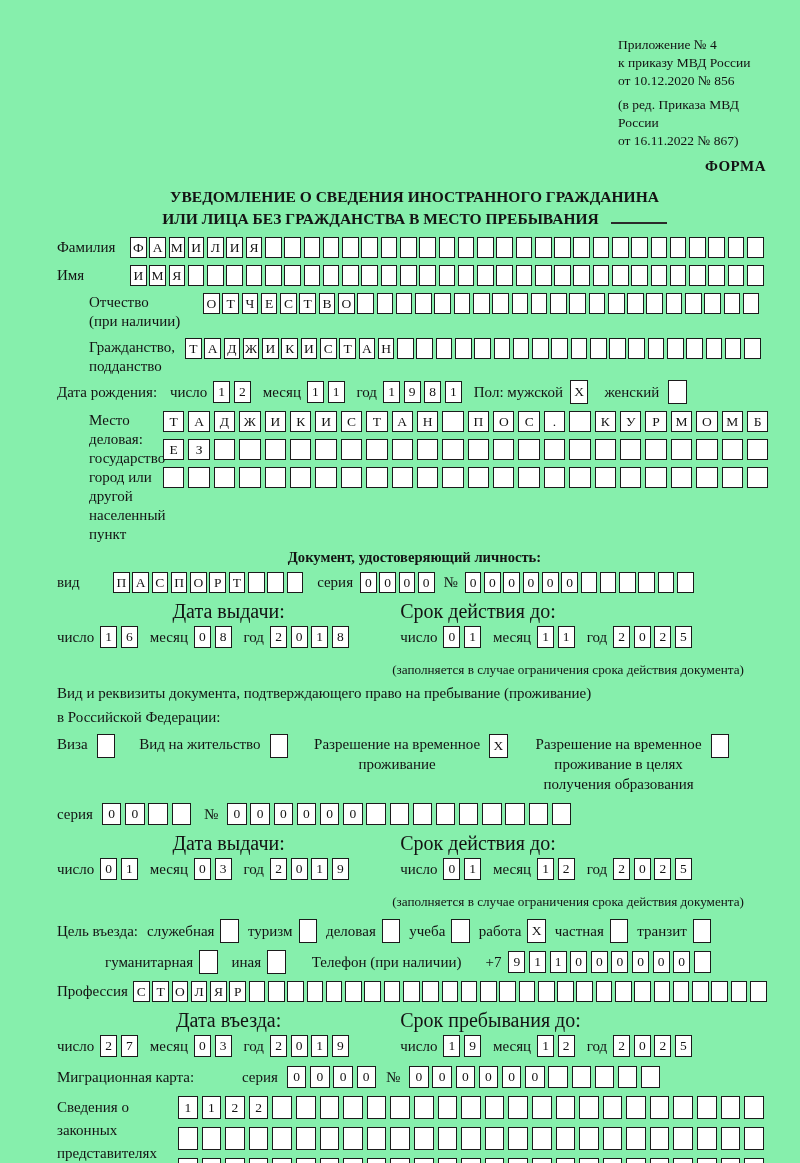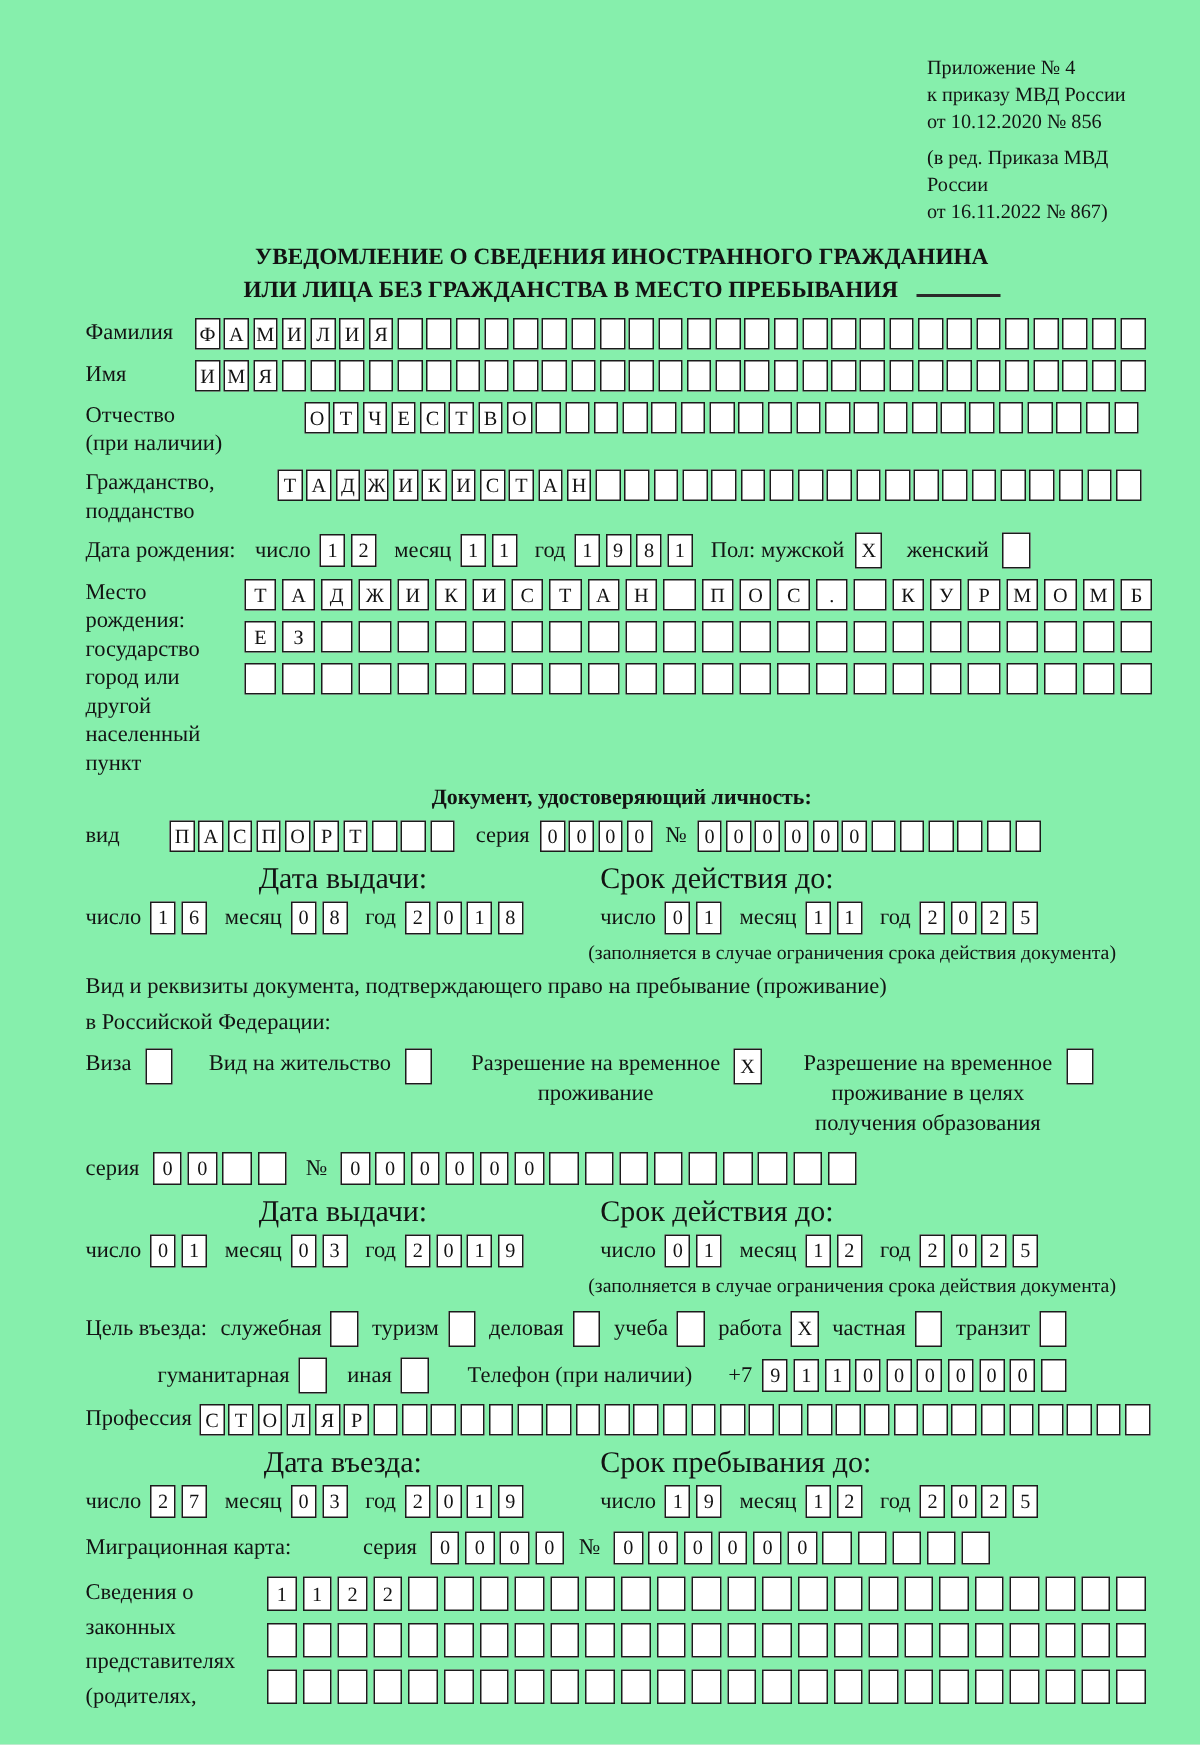--- a/index.html
+++ b/index.html
@@ -11,21 +11,21 @@
   }
   .annex { margin-left:561px; font-size:13.5px; line-height:18px; }
   .annex .gap { height:6px; }
   .forma { text-align:right; font-weight:bold; font-size:15px; margin-top:8px; padding-right:6px; letter-spacing:0.5px; }
   .title { text-align:center; font-weight:bold; font-size:15.5px; line-height:22px; margin-top:11px; }
   .uline { display:inline-block; width:56px; border-bottom:2px solid #2a2a2a; height:13px; margin-left:12px; }
   .sec-heading { font-weight:bold; font-size:14.3px; margin-top:18px; white-space:nowrap; }
 
   .row { display:flex; align-items:flex-start; margin-top:7px; }
   .lbl { font-size:15px; line-height:20px; flex:none; }
-  .lbl div { line-height:19px; }
+  .lbl div { line-height:19px;margin-left:32px; }
   .w-fam { width:73px; }
   .w-pat { width:146px; }
   .w-cit { width:128px; }
   .w-bp  { width:106px; }
 
   .cells { display:flex; flex:none; }
   .cell {
     box-sizing:border-box; flex:none; width:16.6px; height:21px;
     border:1.5px solid #1b1b1b; margin-right:2.7px;
     display:flex; align-items:center; justify-content:center;
@@ -43,21 +43,21 @@
   .plain { font-size:15px; margin-top:7px; }
 
   .dates-head { display:flex; margin-top:7px; font-size:20px; }
   .dates-head .left { width:48%; text-align:center; }
   .dates-head .right { flex:1; }
   .dates-row { display:flex; margin-top:3px; }
   .dates-row .left { width:48%; display:flex; align-items:center; }
   .dates-row .right { flex:1; display:flex; align-items:center; }
   .sub0 { margin-right:6px; }
   .sub  { margin-left:12px; margin-right:6px; }
-  .note-right { text-align:right; font-size:13.2px; margin-top:4px; padding-right:28px; }
+  .note-right { text-align:right; font-size:13.2px; margin-top:14px; padding-right:28px; }
 
   .opts { display:flex; margin-top:8px; }
   .opt { display:flex; align-items:flex-start; }
   .opt .ol { font-size:15px; line-height:20px; margin-right:9px; }
   .opt .ol.center { text-align:center; }
 
   .purpose { display:flex; align-items:center; margin-top:9px; }
   .pair { display:flex; align-items:center; margin-left:9px; }
   .pair .lbl { margin-right:6px; }
 
@@ -76,20 +76,21 @@
 
   <div class="annex">
     <div>Приложение № 4</div>
     <div>к приказу МВД России</div>
     <div>от 10.12.2020 № 856</div>
     <div class="gap"></div>
     <div>(в ред. Приказа МВД России</div>
     <div>от 16.11.2022 № 867)</div>
   </div>
 
+  <div class="forma">ФОРМА</div>
 
   <div class="title">
     <div>УВЕДОМЛЕНИЕ О СВЕДЕНИЯ ИНОСТРАННОГО ГРАЖДАНИНА</div>
     <div><span>ИЛИ ЛИЦА БЕЗ ГРАЖДАНСТВА В МЕСТО ПРЕБЫВАНИЯ</span><span class="uline"></span></div>
   </div>
 
 
   <div class="row" style="">
     <div class="lbl w-fam">Фамилия</div>
     <div class="cells">
@@ -269,21 +270,21 @@
         <span class="cell">X</span>
       </span>
     <span class="lbl" style="margin-left:16px; margin-right:9px">женский</span>
     <span class="cells chkcell">
         <span class="cell"></span>
       </span>
   </div>
 
   <div class="row">
     <div class="lbl w-bp">
-      <div>Место рождения:</div>
+      <div>Место деловая:</div>
       <div>государство</div>
       <div>город или другой</div>
       <div>населенный пункт</div>
     </div>
     <div>
       <div class="cells wide bp-row">
           <span class="cell">Т</span>
           <span class="cell">А</span>
           <span class="cell">Д</span>
           <span class="cell">Ж</span>

